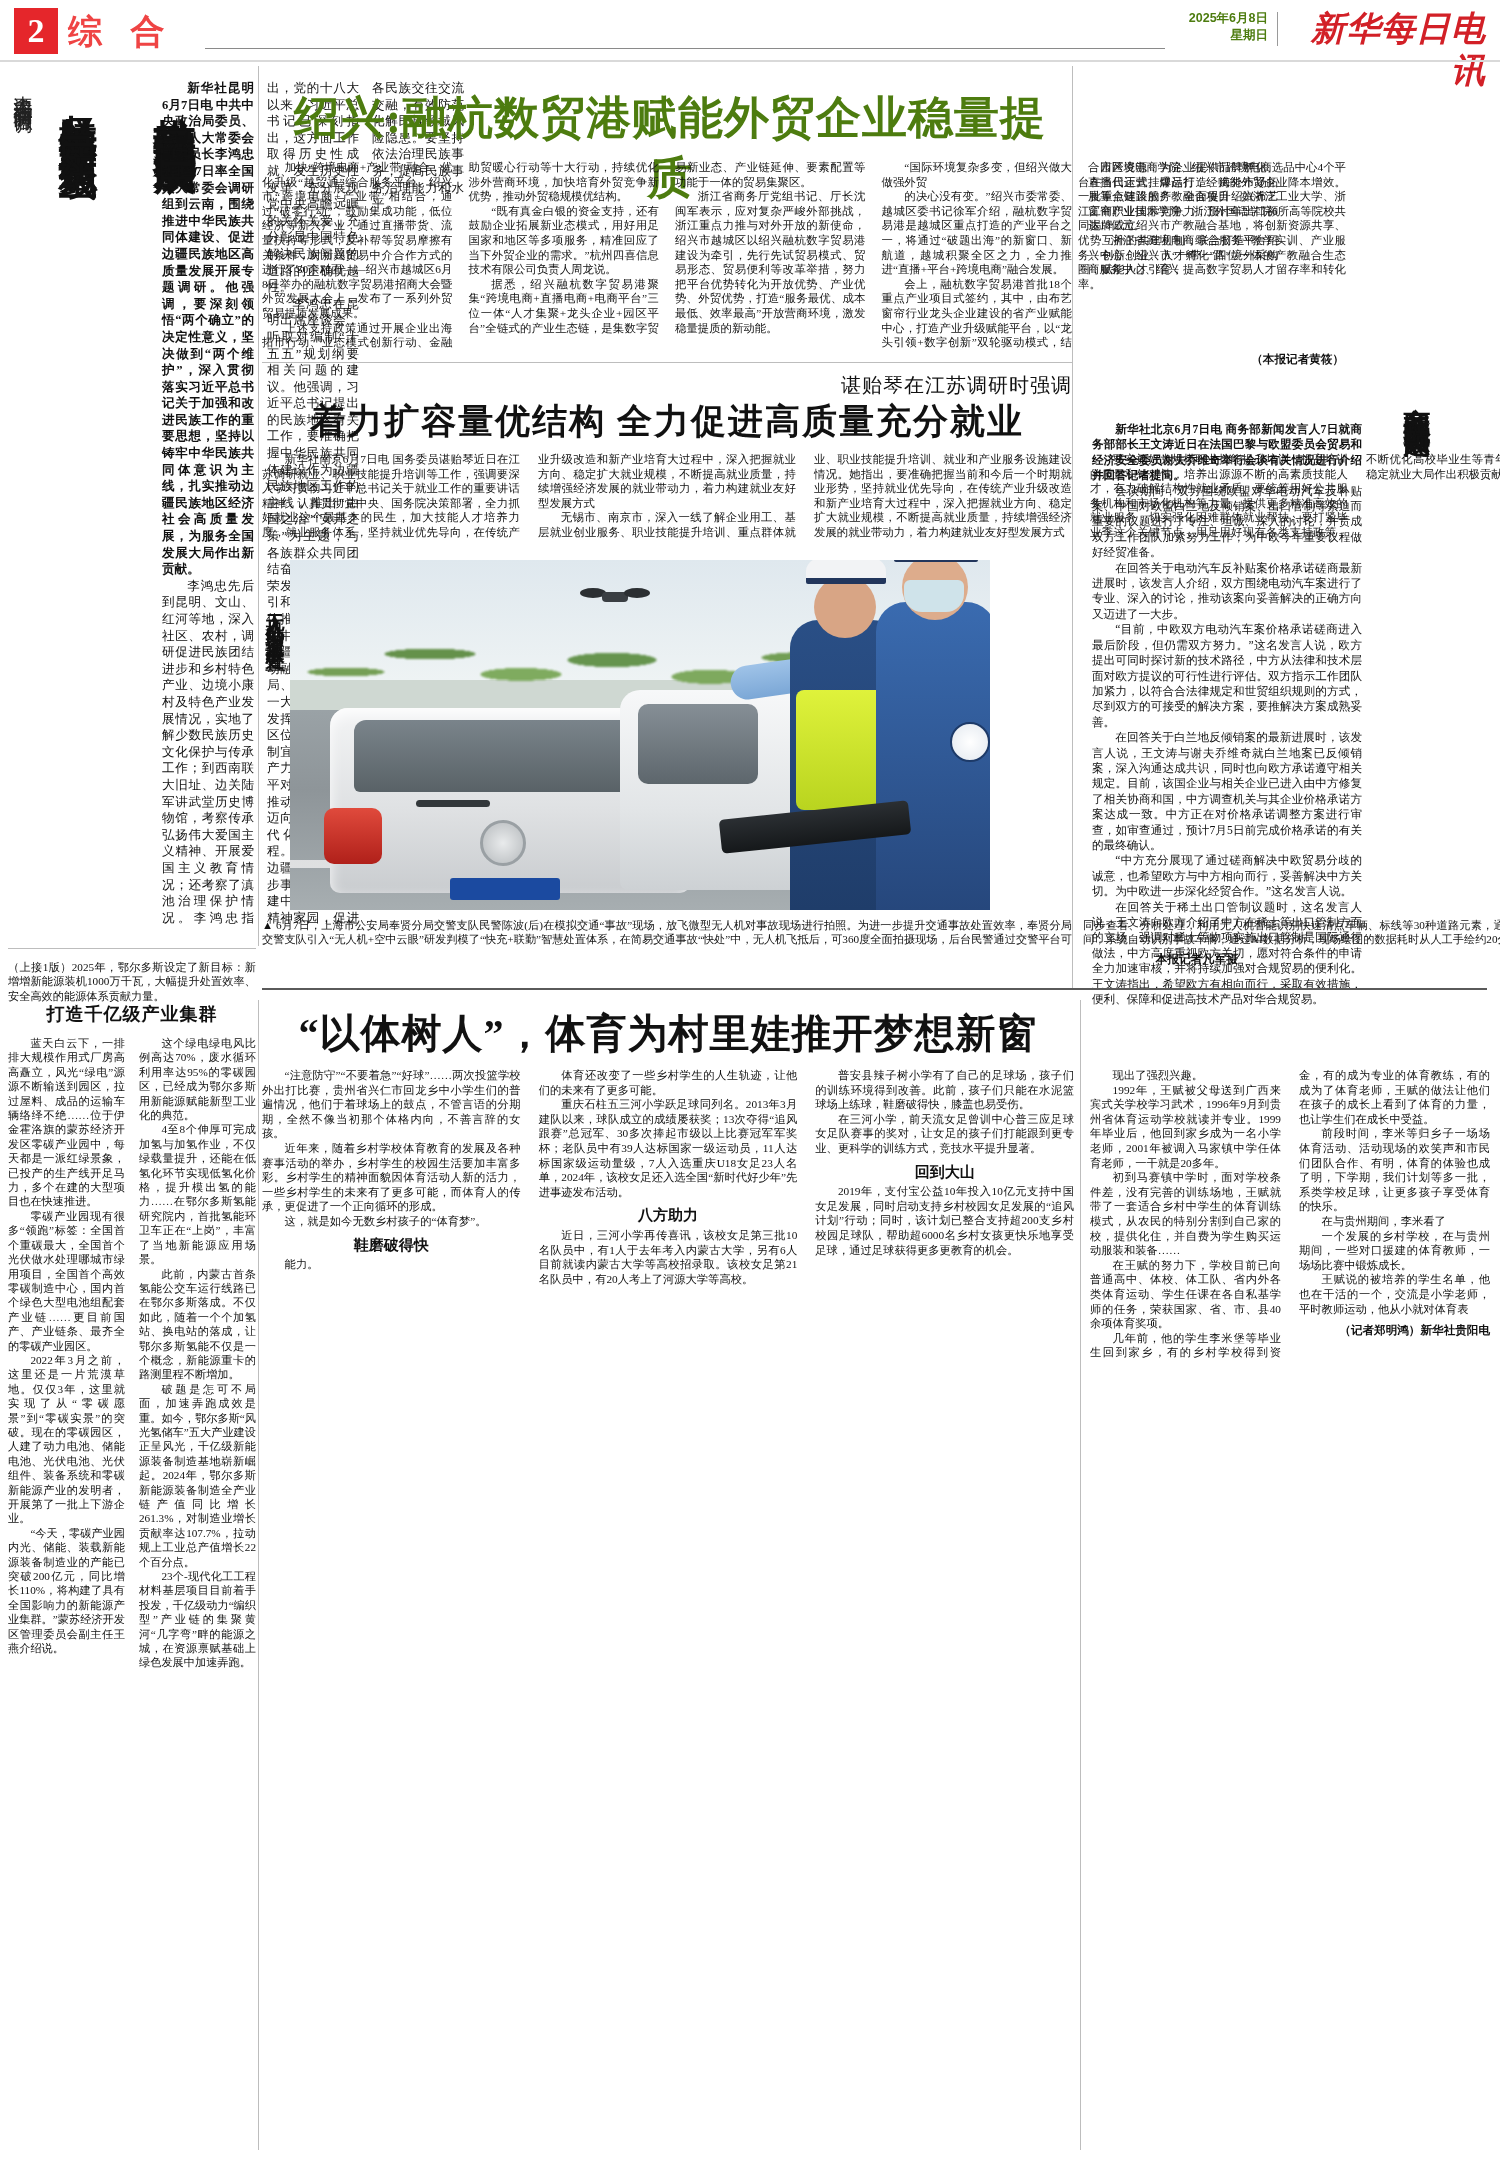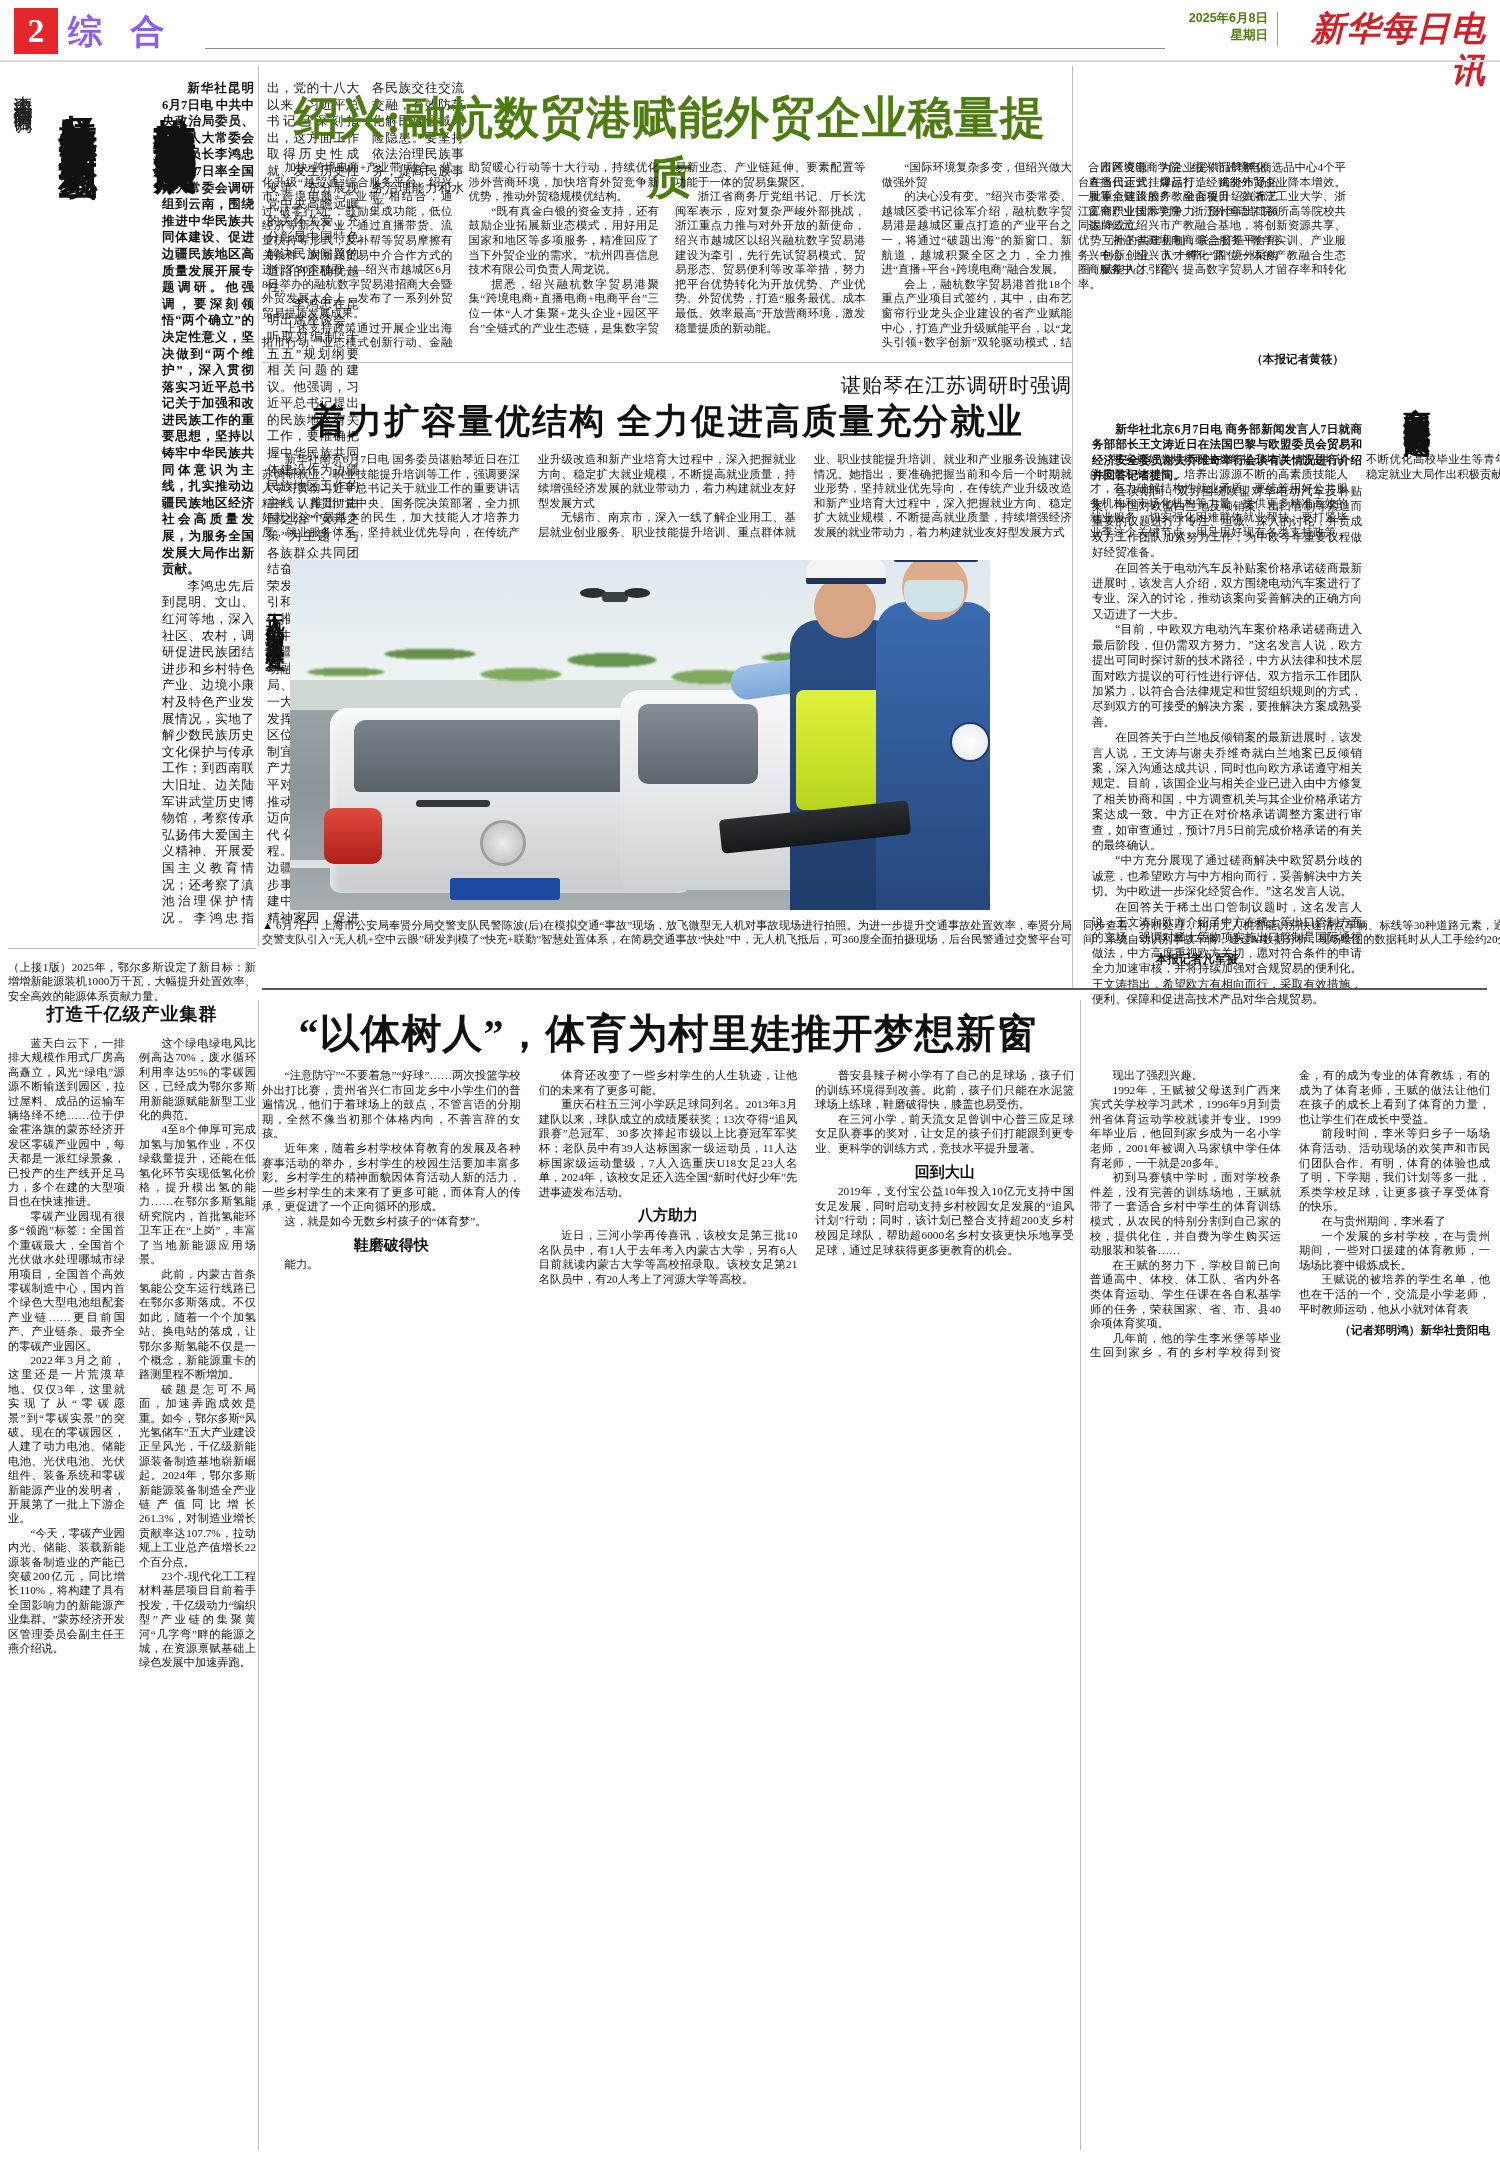--- a/index.html
+++ b/index.html
@@ -16,21 +16,21 @@
   .masthead { position:absolute; left:0; top:0; width:1500px; height:62px; }
   .pagenum-box {
     position:absolute; left:14px; top:8px; width:44px; height:46px;
     background:#e5262b; color:#fff;
     font-family:"Liberation Serif", serif; font-weight:bold;
     font-size:34px; line-height:46px; text-align:center;
   }
   .section-name {
     position:absolute; left:68px; top:12px;
     font-family:"Liberation Serif","DejaVu Serif",serif;
-    font-size:34px; font-weight:bold; color:#8b5cf6;
+    font-size:34px; font-weight:bold; color:#ef4444;
     letter-spacing:10px; line-height:40px;
   }
   .masthead-rule {
     position:absolute; left:205px; top:48px; width:960px; height:1px;
     background:#8a8a8a;
   }
   .date-block {
     position:absolute; right:232px; top:10px; width:128px;
     text-align:right; font-family:"Liberation Sans","DejaVu Sans",sans-serif;
     font-size:12.5px; line-height:17px; color:#4d7c0f; font-weight:bold;

